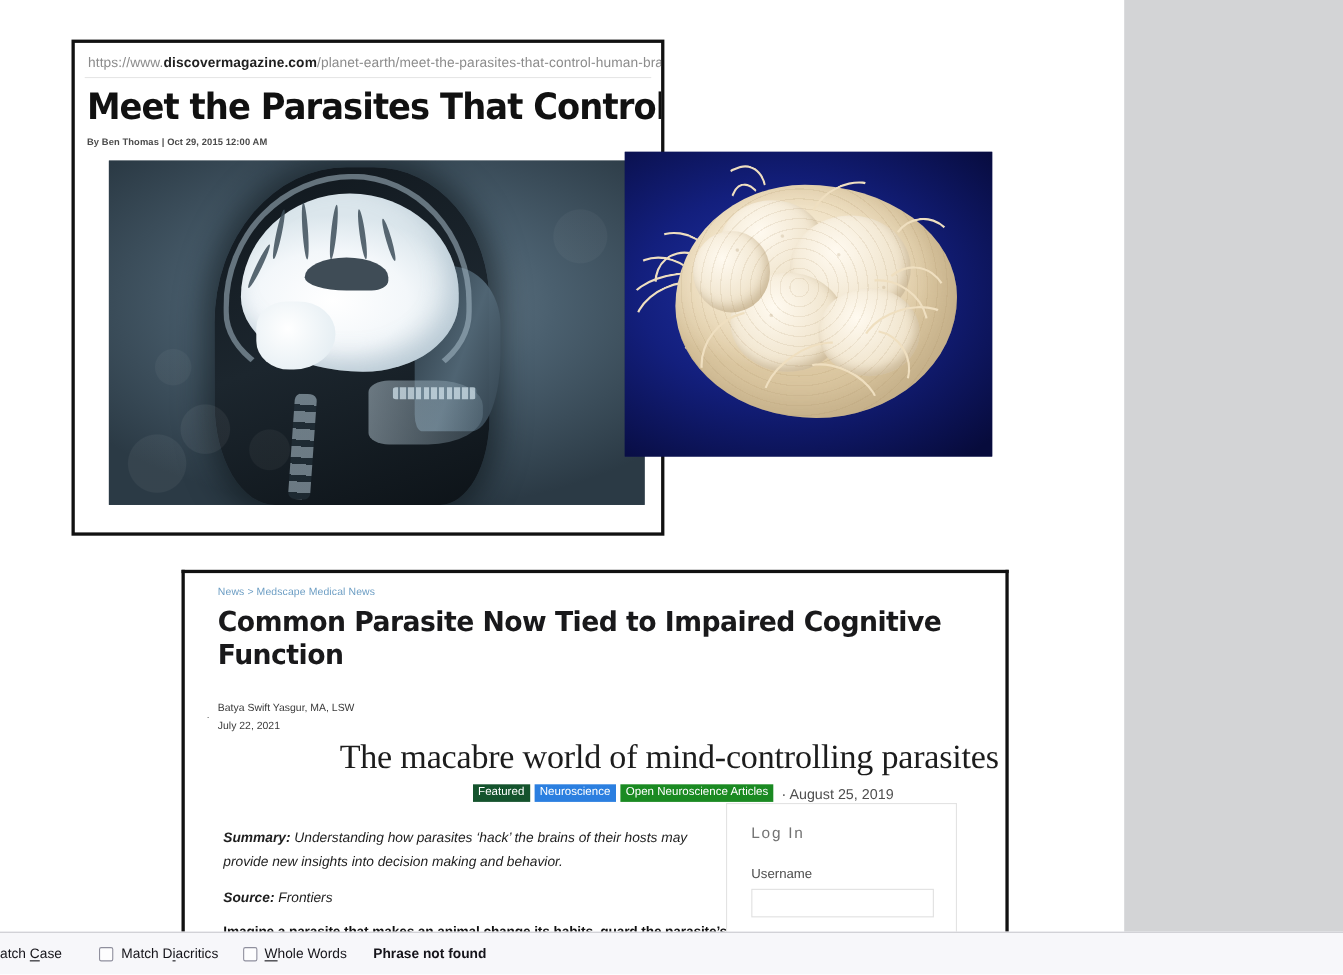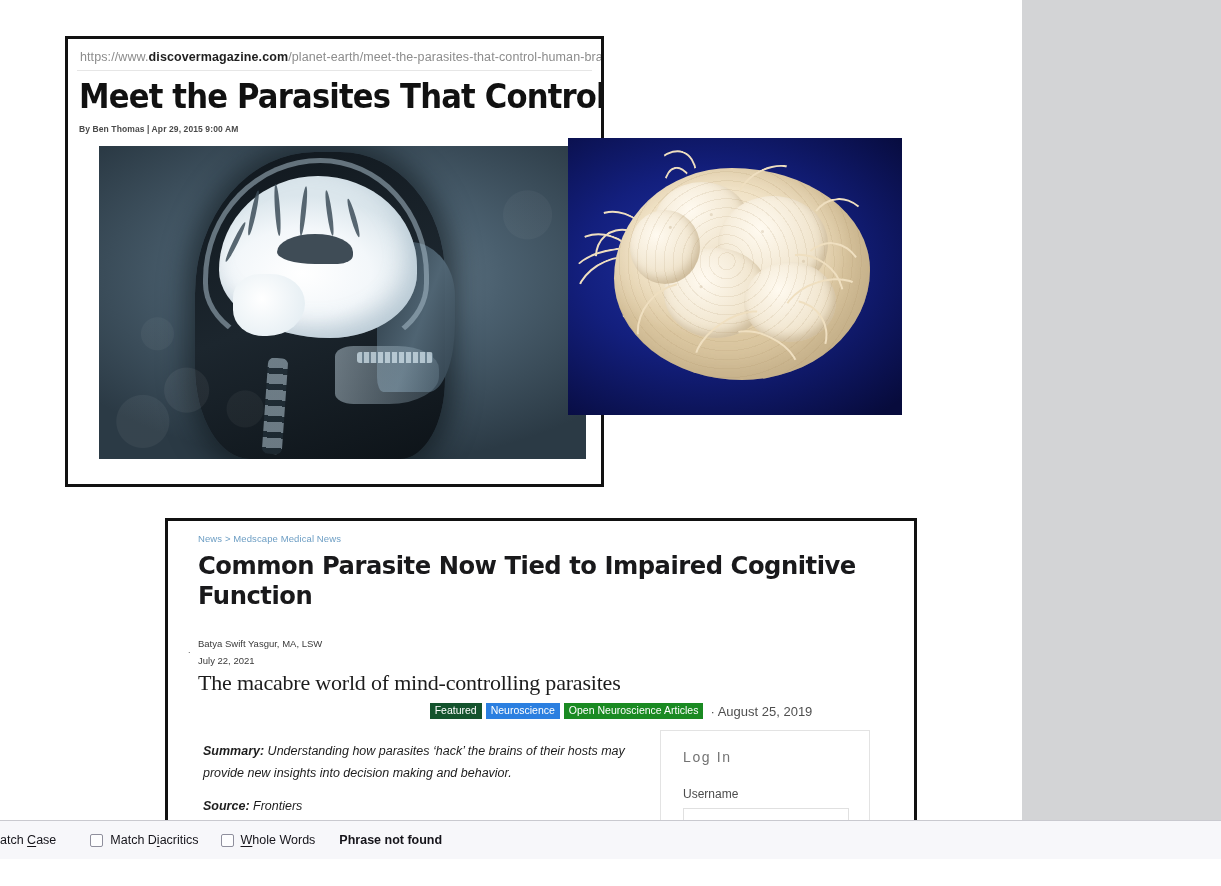--- a/index.html
+++ b/index.html
@@ -274,23 +274,23 @@
     margin-top: 6px;
   }
   .dot-left {
     position: absolute;
     left: 20px; top: 124px;
     font-size: 9px; color: #555;
   }
 
   .nn-title {
     font-family: "Liberation Serif", serif;
-    font-size: 22px;
+    font-size: 31px;
     color: #1c1c1c;
-    text-align: left;
+    text-align: right;
     padding-right: 6px;
     margin-top: 4px;
     letter-spacing: -.2px;
     white-space: nowrap;
   }
   .tag-row {
     display: flex;
     align-items: center;
     gap: 4px;
     justify-content: center;
@@ -366,21 +366,21 @@
     margin-top: 7px;
     width: 166px;
     height: 26px;
     background: #ffffff;
     border: 1px solid #e0e0e0;
   }
 
   
   .find-bar {
     position: absolute;
-    left: 0; top: 820px;
+    left: 0; top: 847px;
     width: 1221px; height: 39px;
     background: #f7f7fa;
     border-top: 1px solid #c9c9cf;
     display: flex;
     align-items: center;
   }
   .find-opt {
     display: flex;
     align-items: center;
     gap: 7px;
@@ -410,21 +410,21 @@
 <div id="root">
 
   <div class="right-panel"></div>
 
   <div class="article-one">
     <div class="a1-inner">
 
       <div class="url-bar"><span>https://www.</span><span class="dom">discovermagazine.com</span><span>/planet-earth/meet-the-parasites-that-control-human-brains</span></div>
 
       <div class="a1-title">Meet the Parasites That Control Human Brains</div>
-      <div class="a1-byline">By Ben Thomas  |  Apr 29, 2015 9:00 AM</div>
+      <div class="a1-byline">By Ben Thomas  |  Oct 29, 2015 12:00 AM</div>
 
       <div class="xray-photo">
         <div class="head-shape"></div>
         <div class="face-front"></div>
         <div class="skull-arc"></div>
         <div class="brain"></div>
         <div class="brain-fold f1"></div>
         <div class="brain-fold f2"></div>
         <div class="brain-fold f3"></div>
         <div class="brain-fold f4"></div>

